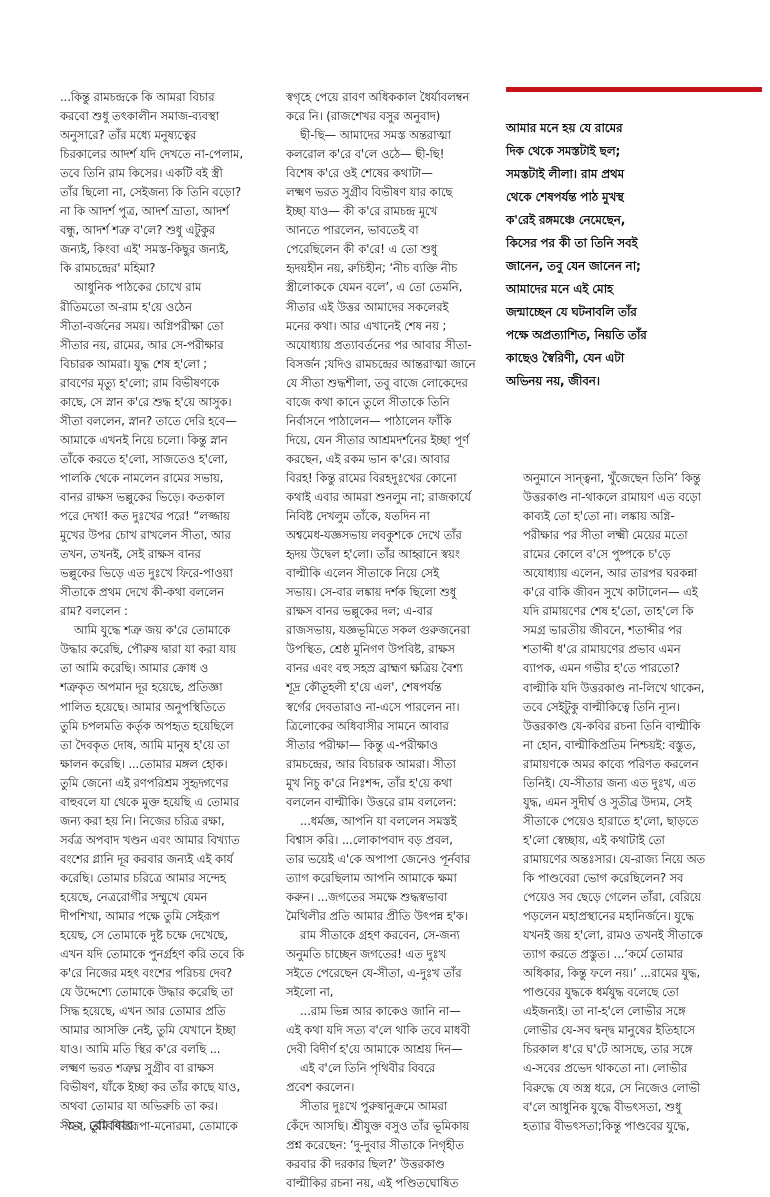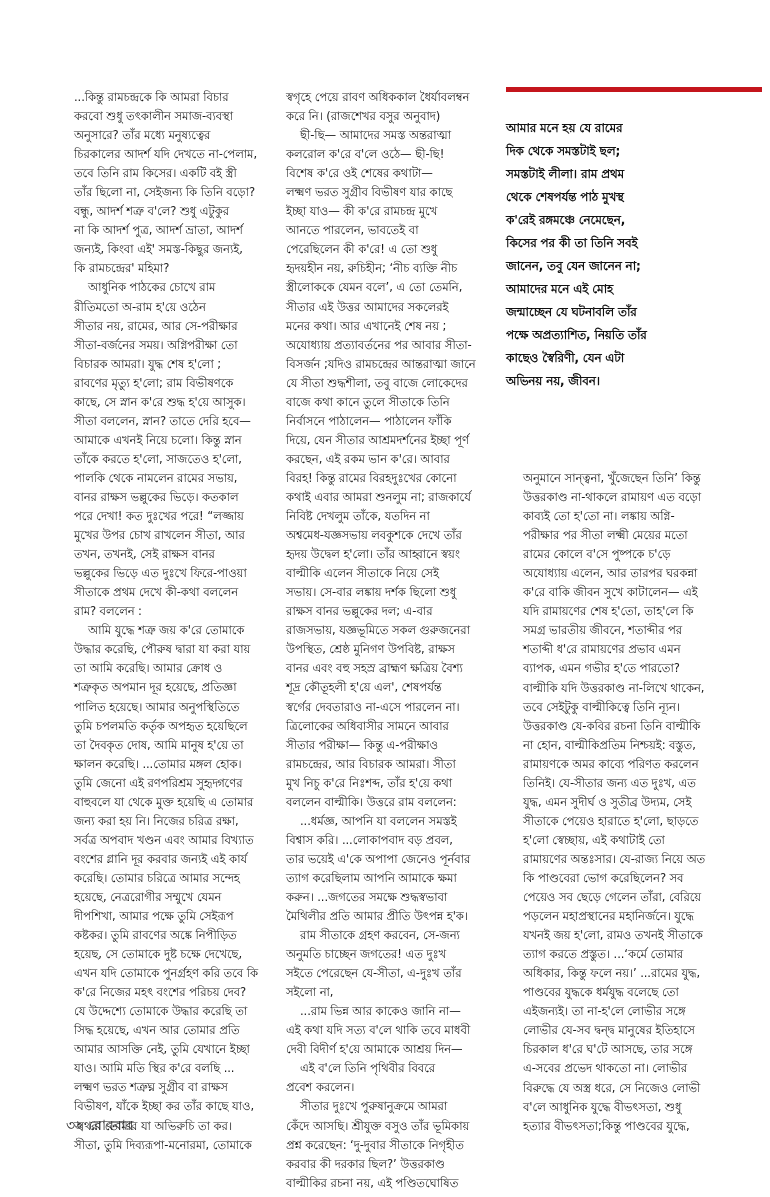--- a/index.html
+++ b/index.html
@@ -1,47 +1,47 @@
 <!DOCTYPE html>
 <html><head>
 <meta charset="utf-8">
 <style>
   html, body { margin: 0; padding: 0; background: #ffffff; }
   body { width: 770px; height: 1197px; position: relative; overflow: hidden;
          font-family: "DejaVu Sans", sans-serif; color: #1a1a1a; }
   .col { position: absolute; top: 88px; }
-  .col-left { left: 74px; width: 208px; }
+  .col-left { left: 60px; width: 208px; }
   .col-mid  { left: 286px; width: 206px; }
   .body-line { font-size: 11.6px; line-height: 19.05px; white-space: nowrap; margin: 0; letter-spacing: -0.1px; }
   .indent { padding-left: 14px; }
   .rule { position: absolute; left: 506px; top: 87px; width: 256px; height: 5px; background: #c4151c; }
   .pull { position: absolute; left: 506px; top: 117px; width: 256px; }
   .pull-line { font-size: 12px; line-height: 23px; white-space: nowrap; margin: 0; font-weight: 600; color: #111; letter-spacing: -0.2px; }
   .col-right-body { position: absolute; left: 523px; top: 469px; width: 256px; }
   .folio { position: absolute; left: 66px; top: 1114px; font-size: 14px; color: #222; }
 </style>
 </head>
 <body>
 
 <div>
   <div class="col col-left" id="col-left">
       <p class="body-line">...কিন্তু রামচন্দ্রকে কি আমরা বিচার</p>
       <p class="body-line">করবো শুধু তৎকালীন সমাজ-ব্যবস্থা</p>
       <p class="body-line">অনুসারে? তাঁর মধ্যে মনুষ্যত্বের</p>
       <p class="body-line">চিরকালের আদর্শ যদি দেখতে না-পেলাম,</p>
       <p class="body-line">তবে তিনি রাম কিসের। একটি বই স্ত্রী</p>
       <p class="body-line">তাঁর ছিলো না, সেইজন্য কি তিনি বড়ো?</p>
+      <p class="body-line">না কি আদর্শ পুত্র, আদর্শ ভ্রাতা, আদর্শ</p>
       <p class="body-line">বন্ধু, আদর্শ শত্রু ব'লে? শুধু এটুকুর</p>
-      <p class="body-line">না কি আদর্শ পুত্র, আদর্শ ভ্রাতা, আদর্শ</p>
       <p class="body-line">জন্যই, কিংবা এই' সমস্ত-কিছুর জন্যই,</p>
       <p class="body-line">কি রামচন্দ্রের' মহিমা?</p>
       <p class="body-line indent">আধুনিক পাঠকের চোখে রাম</p>
       <p class="body-line">রীতিমতো অ-রাম হ'য়ে ওঠেন</p>
+      <p class="body-line">সীতা-বর্জনের সময়। অগ্নিপরীক্ষা তো</p>
       <p class="body-line">সীতার নয়, রামের, আর সে-পরীক্ষার</p>
-      <p class="body-line">সীতা-বর্জনের সময়। অগ্নিপরীক্ষা তো</p>
       <p class="body-line">বিচারক আমরা। যুদ্ধ শেষ হ'লো ;</p>
       <p class="body-line">রাবণের মৃত্যু হ'লো; রাম বিভীষণকে</p>
       <p class="body-line">কাছে, সে স্নান ক'রে শুদ্ধ হ'য়ে আসুক।</p>
       <p class="body-line">সীতা বললেন, স্নান? তাতে দেরি হবে—</p>
       <p class="body-line">আমাকে এখনই নিয়ে চলো। কিন্তু স্নান</p>
       <p class="body-line">তাঁকে করতে হ'লো, সাজতেও হ'লো,</p>
       <p class="body-line">পালকি থেকে নামলেন রামের সভায়,</p>
       <p class="body-line">বানর রাক্ষস ভল্লুকের ভিড়ে। কতকাল</p>
       <p class="body-line">পরে দেখা! কত দুঃখের পরে! “লজ্জায়</p>
       <p class="body-line">মুখের উপর চোখ রাখলেন সীতা, আর</p>
@@ -58,21 +58,20 @@
       <p class="body-line">তা দৈবকৃত দোষ, আমি মানুষ হ'য়ে তা</p>
       <p class="body-line">ক্ষালন করেছি। ...তোমার মঙ্গল হোক।</p>
       <p class="body-line">তুমি জেনো এই রণপরিশ্রম সুহৃদ্গণের</p>
       <p class="body-line">বাহুবলে যা থেকে মুক্ত হয়েছি এ তোমার</p>
       <p class="body-line">জন্য করা হয় নি। নিজের চরিত্র রক্ষা,</p>
       <p class="body-line">সর্বত্র অপবাদ খণ্ডন এবং আমার বিখ্যাত</p>
       <p class="body-line">বংশের গ্লানি দূর করবার জন্যই এই কার্য</p>
       <p class="body-line">করেছি। তোমার চরিত্রে আমার সন্দেহ</p>
       <p class="body-line">হয়েছে, নেত্ররোগীর সম্মুখে যেমন</p>
       <p class="body-line">দীপশিখা, আমার পক্ষে তুমি সেইরূপ</p>
-      <p class="body-line">কষ্টকর। তুমি রাবণের অঙ্কে নিপীড়িত</p>
       <p class="body-line">হয়েছ, সে তোমাকে দুষ্ট চক্ষে দেখেছে,</p>
       <p class="body-line">এখন যদি তোমাকে পুনর্গ্রহণ করি তবে কি</p>
       <p class="body-line">ক'রে নিজের মহৎ বংশের পরিচয় দেব?</p>
       <p class="body-line">যে উদ্দেশ্যে তোমাকে উদ্ধার করেছি তা</p>
       <p class="body-line">সিদ্ধ হয়েছে, এখন আর তোমার প্রতি</p>
       <p class="body-line">আমার আসক্তি নেই, তুমি যেখানে ইচ্ছা</p>
       <p class="body-line">যাও। আমি মতি স্থির ক'রে বলছি ...</p>
       <p class="body-line">লক্ষ্মণ ভরত শত্রুঘ্ন সুগ্রীব বা রাক্ষস</p>
       <p class="body-line">বিভীষণ, যাঁকে ইচ্ছা কর তাঁর কাছে যাও,</p>
       <p class="body-line">অথবা তোমার যা অভিরুচি তা কর।</p>

